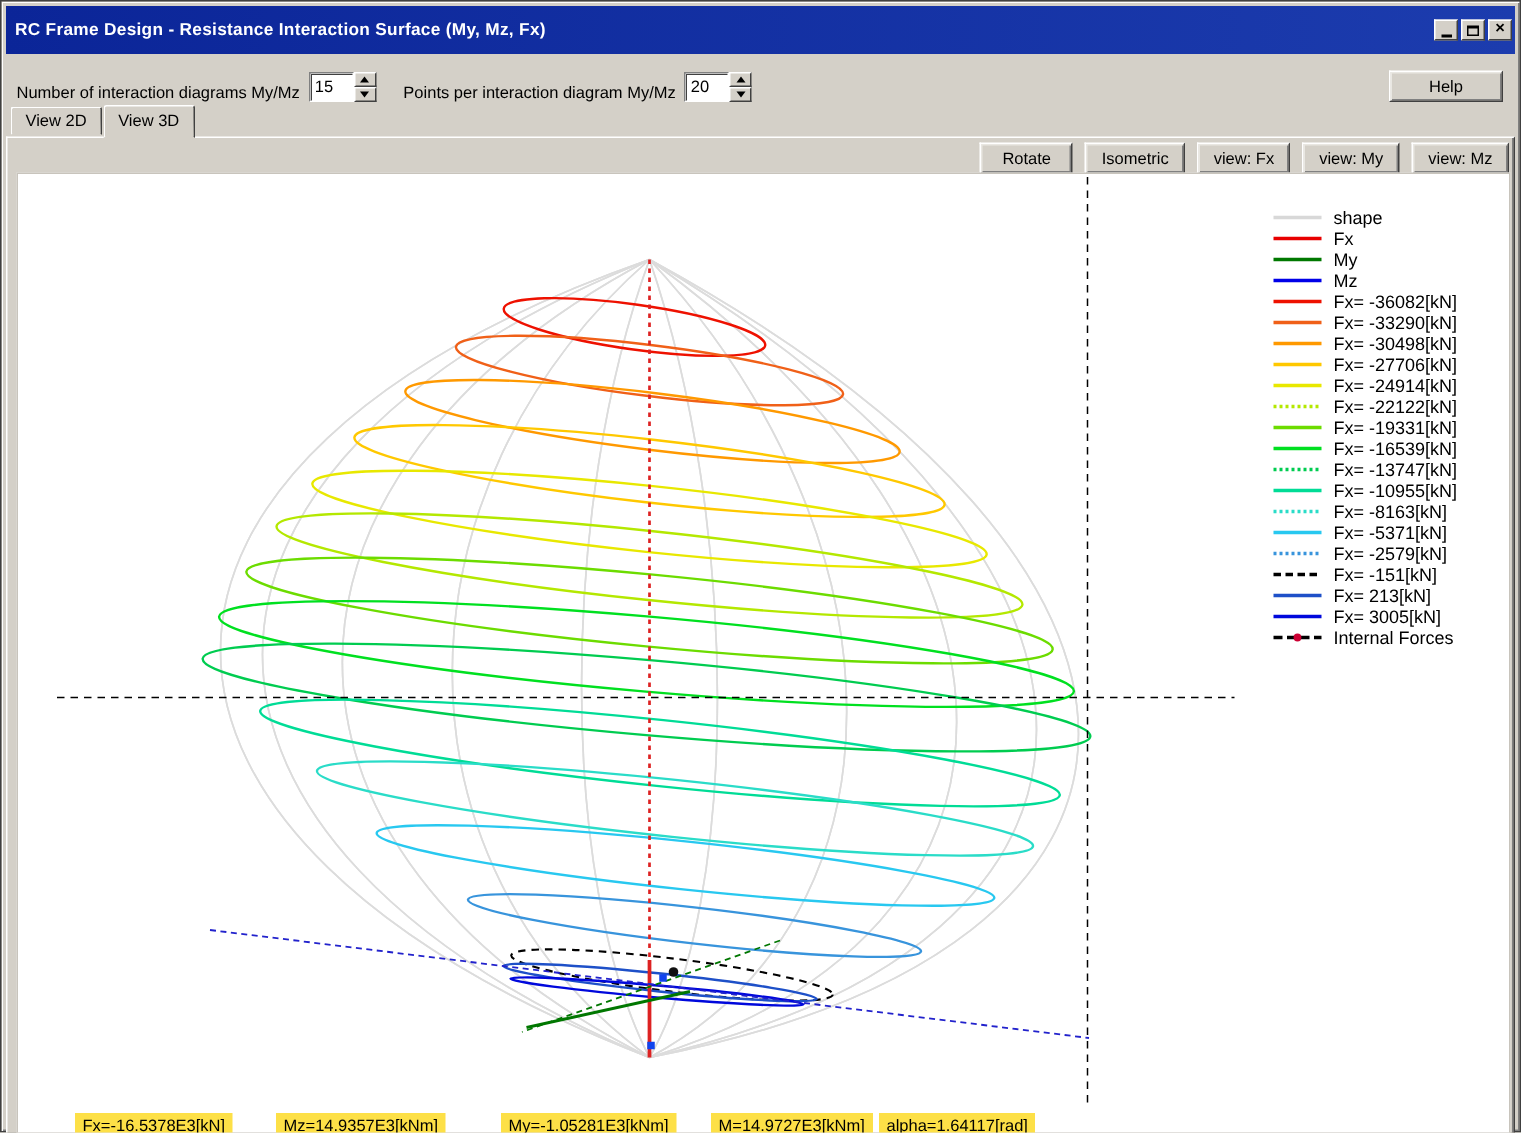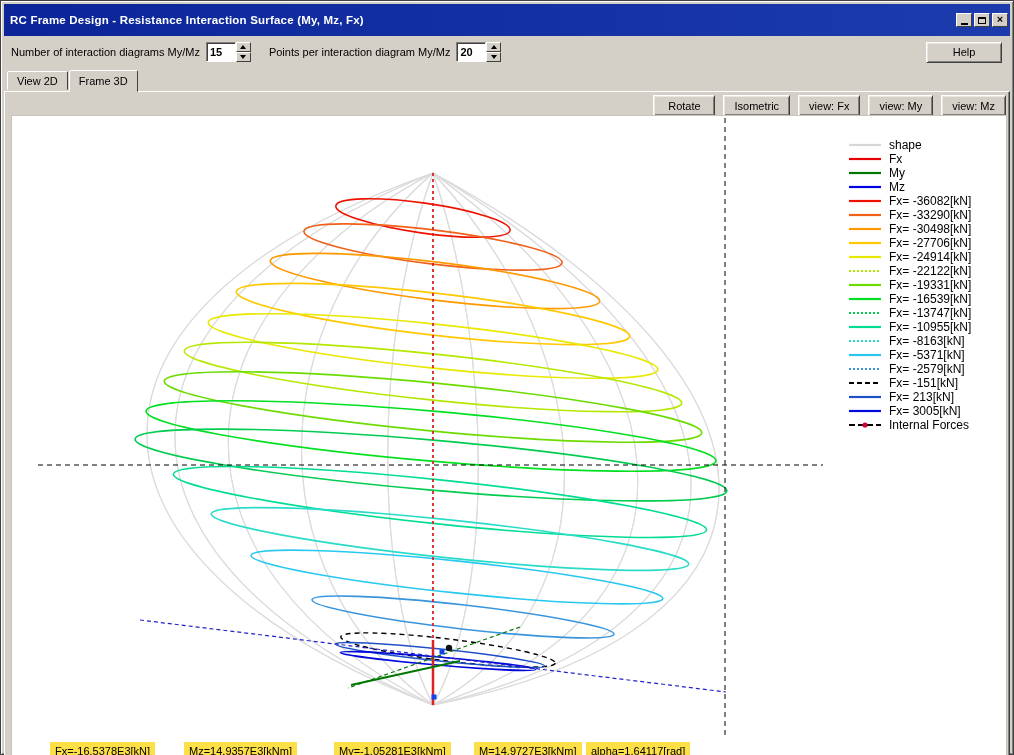--- a/index.html
+++ b/index.html
@@ -17,27 +17,27 @@
   .tb-btn {
     width:16px; height:14px; background:#d4d0c8; margin-left:2px; position:relative;
     border:1px solid; border-color:#ffffff #404040 #404040 #ffffff;
     display:flex; align-items:center; justify-content:center;
     font-size:10px; color:#000; font-weight:bold; line-height:1;
   }
   .glyph-min { width:7px; height:2px; background:#000; margin-top:7px; }
   .glyph-max { width:8px; height:7px; border:1px solid #000; border-top:2px solid #000; }
   .glyph-close { font-size:11px; font-weight:bold; margin-top:-1px; }
 
-  .toolbar { height:32px; display:flex; align-items:center; padding:0 8px 0 7px; }
+  .toolbar { height:32px; display:flex; align-items:flex-end; padding:0 8px 0 7px; }
   .tb-label { font-size:11px; color:#000; white-space:nowrap; }
   .spin { display:flex; margin-left:6px; margin-right:18px; height:20px; }
   .spin input {
     width:30px; height:20px; border:1px solid; border-color:#808080 #ffffff #ffffff #808080;
     box-shadow: inset 1px 1px 0 #404040; background:#fff; font-family:"Liberation Sans",sans-serif;
-    font-size:11px; padding:0 3px; outline:none;font-weight:bold;
+    font-size:11px; padding:0 3px; outline:none;
   }
   .spin-btns { display:flex; flex-direction:column; width:15px; height:20px; }
   .spin-btn { flex:1; background:#d4d0c8; border:1px solid; border-color:#ffffff #404040 #404040 #ffffff;
     display:flex; align-items:center; justify-content:center; }
   .arrow-up { width:0; height:0; border-left:3px solid transparent; border-right:3px solid transparent; border-bottom:4px solid #000; }
   .arrow-down { width:0; height:0; border-left:3px solid transparent; border-right:3px solid transparent; border-top:4px solid #000; }
   .toolbar .spacer { flex:1; }
   .btn {
     background:#d4d0c8; border:1px solid; border-color:#ffffff #404040 #404040 #ffffff;
     box-shadow: inset 1px 1px 0 #e9e7e2, inset -1px -1px 0 #808080;
@@ -118,21 +118,21 @@
             <span class="arrow-down"></span>
           </span>
       </span>
     </span>
     <span class="spacer"></span>
     <button class="btn help-btn">Help</button>
   </div>
 
   <div class="tabs">
     <span class="tab">View 2D</span>
-    <span class="tab active">Frame 3D</span>
+    <span class="tab active">View 3D</span>
   </div>
 
   <div class="page">
     <div class="btnrow">
       <button class="btn pbtn">Rotate</button>
       <button class="btn pbtn">Isometric</button>
       <button class="btn pbtn">view: Fx</button>
       <button class="btn pbtn">view: My</button>
       <button class="btn pbtn">view: Mz</button>
     </div>

